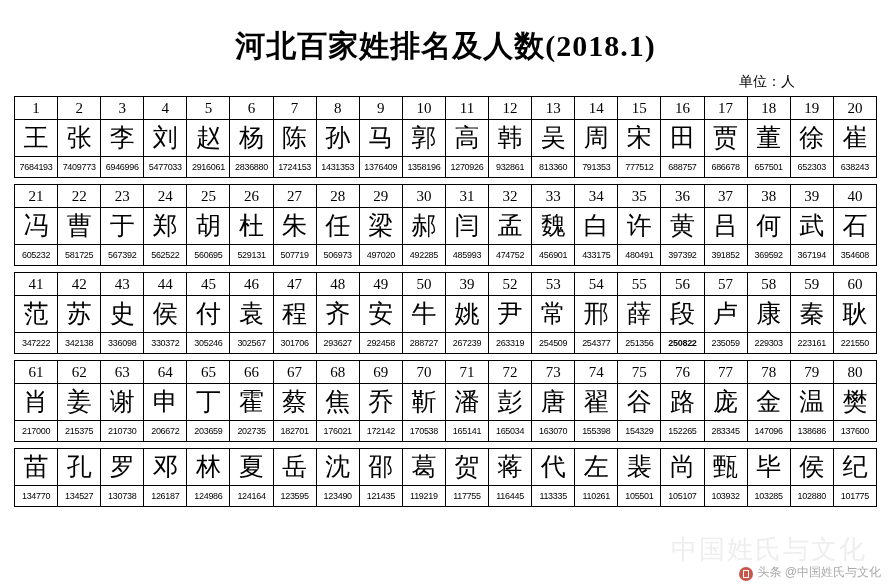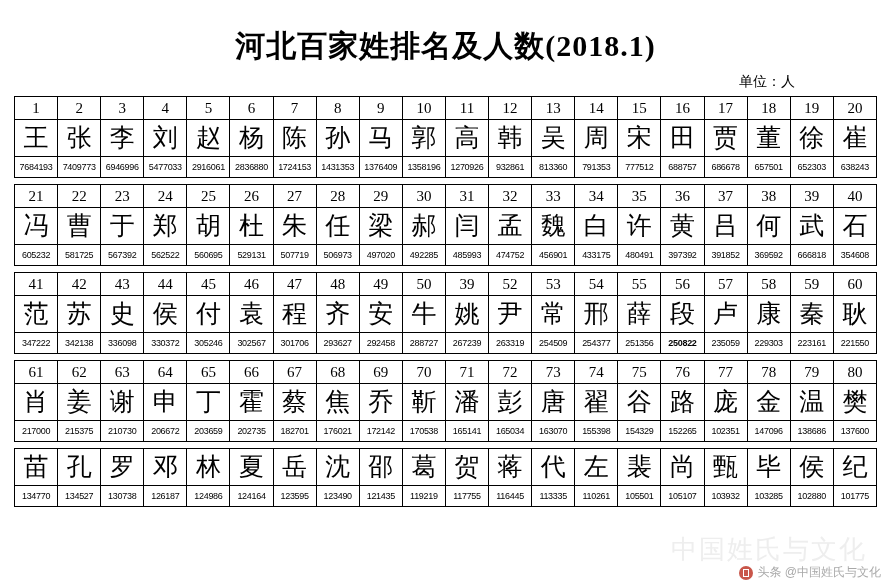--- a/index.html
+++ b/index.html
@@ -81,21 +81,21 @@
   .hl-red { color: #c0392b; }
   .hl-bold { font-weight: 700; margin-left: 24px; }
   .watermark {
     position: absolute;
     right: 10px;
     bottom: 4px;
     font-size: 12px;
     color: #9a9a9a;
     font-family: "Liberation Sans", sans-serif;
     display: flex;
-    align-items: center;
+    align-items: flex-end;
     gap: 4px;
     opacity: 0.85;
   }
   .wm-logo {
     width: 14px;
     height: 14px;
     border-radius: 50%;
     background: #c0392b;
     display: inline-block;
     position: relative;
@@ -258,21 +258,21 @@
             <td>497020</td>
             <td>492285</td>
             <td>485993</td>
             <td>474752</td>
             <td>456901</td>
             <td>433175</td>
             <td>480491</td>
             <td>397392</td>
             <td>391852</td>
             <td>369592</td>
-            <td>666818</td>
+            <td>367194</td>
             <td>354608</td>
           </tr>
           <tr class="spacer">
             <td colspan="20"></td>
           </tr>
           <tr class="rank-row">
             <td>41</td>
             <td>42</td>
             <td>43</td>
             <td>44</td>
@@ -394,21 +394,21 @@
             <td>182701</td>
             <td>176021</td>
             <td>172142</td>
             <td>170538</td>
             <td>165141</td>
             <td>165034</td>
             <td>163070</td>
             <td>155398</td>
             <td>154329</td>
             <td>152265</td>
-            <td>102351</td>
+            <td>283345</td>
             <td>147096</td>
             <td>138686</td>
             <td>137600</td>
           </tr>
           <tr class="spacer">
             <td colspan="20"></td>
           </tr>
           <tr class="name-row">
             <td>苗</td>
             <td>孔</td>

